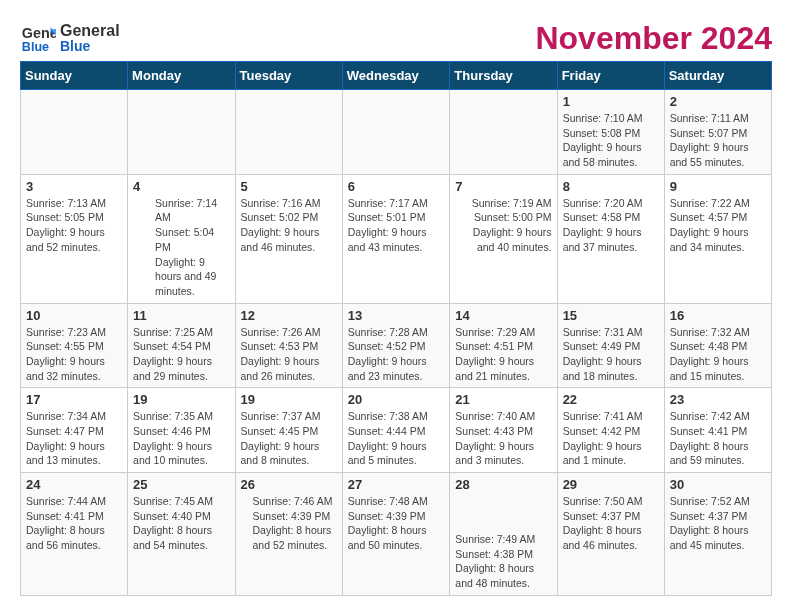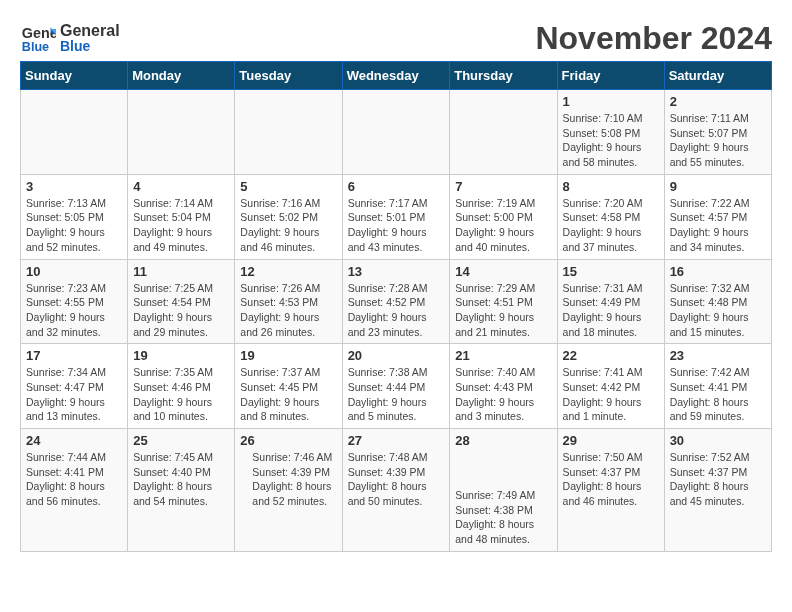--- a/index.html
+++ b/index.html
@@ -24,21 +24,21 @@
     .logo-icon {
       width: 36px;
       height: 36px;
     }
     .title-section {
       text-align: right;
     }
     .month-title {
       font-size: 32px;
       font-weight: bold;
-      color: #404040;
+      color: #be185d;
     }
     .subtitle {
       font-size: 16px;
       color: #555;
     }
     table {
       width: 100%;
       border-collapse: collapse;
       font-size: 11px;
     }
@@ -137,39 +137,39 @@
       </tr>
       <tr>
         <td>
           <span class="day-number">3</span>
           <div class="day-info" style="white-space: pre-line;">Sunrise: 7:13 AM
 Sunset: 5:05 PM
 Daylight: 9 hours and 52 minutes.</div>
         </td>
         <td>
           <span class="day-number">4</span>
-          <div class="day-info" style="white-space: pre-line;">Sunrise: 7:14 AM
+          <div class="day-info" style="white-space: pre-line; margin-left: 22px;">Sunrise: 7:14 AM
 Sunset: 5:04 PM
 Daylight: 9 hours and 49 minutes.</div>
         </td>
         <td>
           <span class="day-number">5</span>
           <div class="day-info" style="white-space: pre-line;">Sunrise: 7:16 AM
 Sunset: 5:02 PM
 Daylight: 9 hours and 46 minutes.</div>
         </td>
         <td>
           <span class="day-number">6</span>
           <div class="day-info" style="white-space: pre-line;">Sunrise: 7:17 AM
 Sunset: 5:01 PM
 Daylight: 9 hours and 43 minutes.</div>
         </td>
         <td>
           <span class="day-number">7</span>
-          <div class="day-info" style="white-space: pre-line;">Sunrise: 7:19 AM
+          <div class="day-info" style="white-space: pre-line; text-align: right;">Sunrise: 7:19 AM
 Sunset: 5:00 PM
 Daylight: 9 hours and 40 minutes.</div>
         </td>
         <td>
           <span class="day-number">8</span>
           <div class="day-info" style="white-space: pre-line;">Sunrise: 7:20 AM
 Sunset: 4:58 PM
 Daylight: 9 hours and 37 minutes.</div>
         </td>
         <td>

